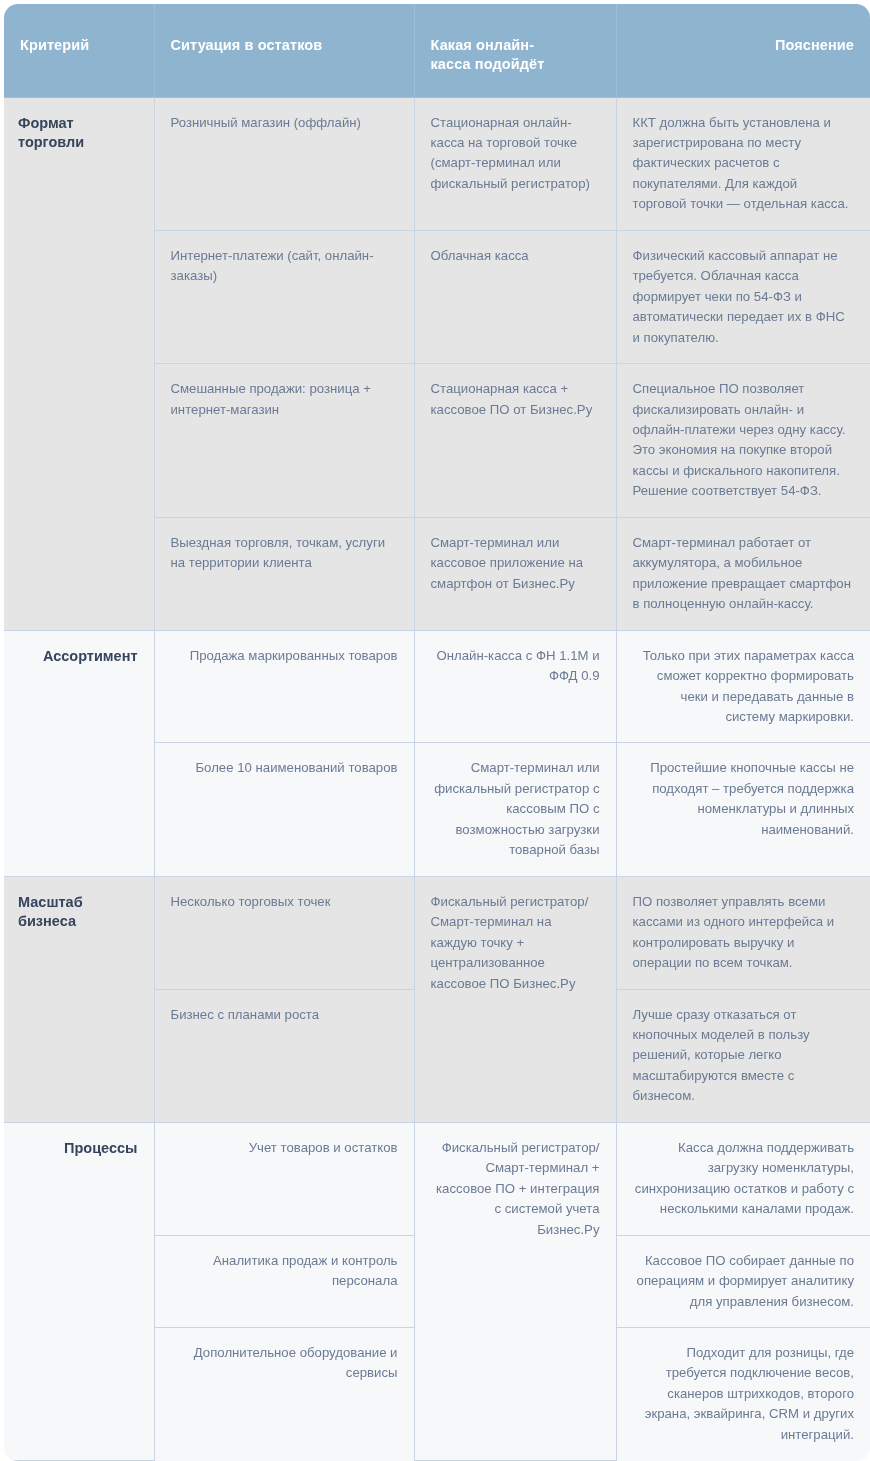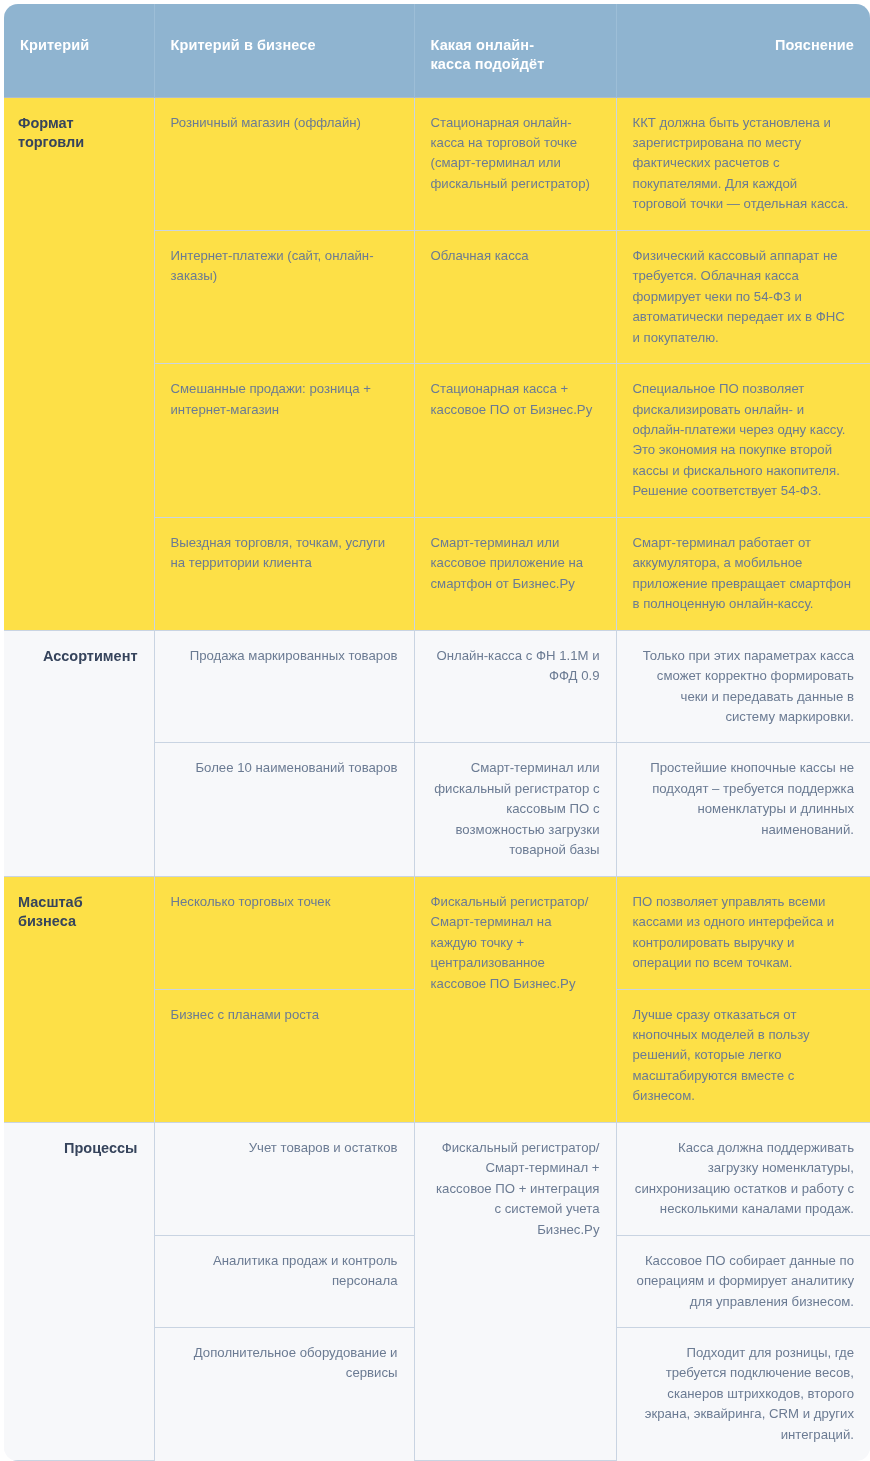--- a/index.html
+++ b/index.html
@@ -65,21 +65,21 @@
     color: #36445c;
     font-weight: bold;
     font-size: 14.5px;
     line-height: 1.35;
     padding-left: 14px;
     padding-top: 16px;
     border-right: 1px solid #c9d4e2;
   }
 
   
-  tr.sec-a td { background: #fde047; }
+  tr.sec-a td { background: #e5e5e5; }
   tr.sec-b td { background: #f7f8fa; }
   td.sec-a { background: #e6eaf3; }
   td.sec-b { background: #f7f8fa; text-align: right; }
 
   
   tr.block-start > td { border-top: 1px solid #aebbcd; }
 
   
   tbody tr:last-child > td { border-bottom: none; }
 
@@ -92,21 +92,21 @@
   <table class="cmp">
     <colgroup>
       <col class="c1">
         <col class="c2">
         <col class="c3">
         <col class="c4">
     </colgroup>
     <thead>
       <tr>
         <th class="nowrapfix">Критерий</th>
-        <th class="nowrapfix">Критерий в бизнесе</th>
+        <th class="nowrapfix">Ситуация в остатков</th>
         <th class="nowrapfix">Какая онлайн-
 касса подойдёт</th>
         <th class="nowrapfix">Пояснение</th>
       </tr>
     </thead>
     <tbody id="tbody">
         <tr class="sec-a block-start">
           <td class="crit nowrapfix sec-a" rowspan="4">Формат
 торговли</td>
           <td class="sec-a">Розничный магазин (оффлайн)</td>

